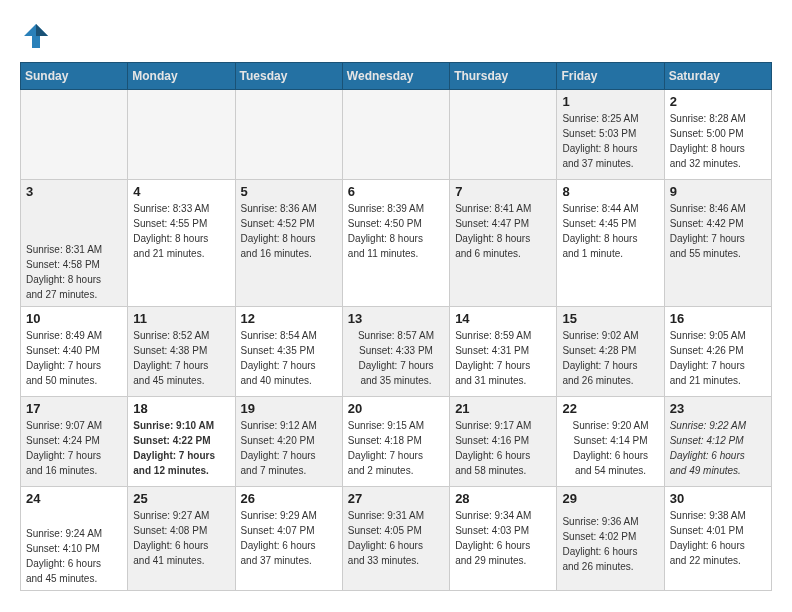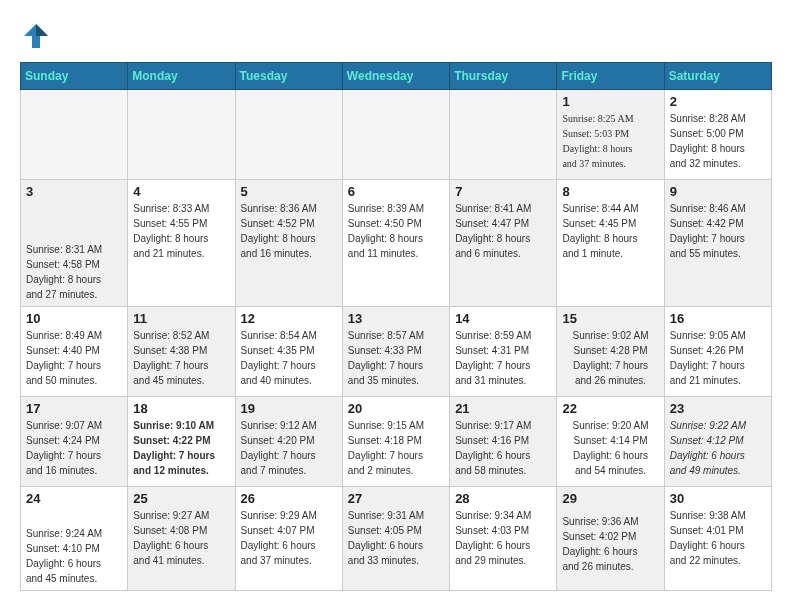--- a/index.html
+++ b/index.html
@@ -46,21 +46,21 @@
       font-size: 16px;
       color: #444;
     }
     table {
       width: 100%;
       border-collapse: collapse;
       table-layout: fixed;
     }
     th {
       background: #2471a3;
-      color: #5eead4;
+      color: #e5e5e5;
       font-size: 12px;
       font-weight: bold;
       padding: 6px 4px;
       text-align: left;
       border: 1px solid #1a5276;
     }
     td {
       border: 1px solid #ccc;
       vertical-align: top;
       padding: 4px 5px;
@@ -120,21 +120,21 @@
   </thead>
   <tbody id="calendar-body">
       <tr>
         <td class="empty"></td>
         <td class="empty"></td>
         <td class="empty"></td>
         <td class="empty"></td>
         <td class="empty"></td>
         <td class="shaded">
           <div class="day-num">1</div>
-          <div class="day-info" style="white-space: pre-line; font-family: Liberation Serif, serif;">Sunrise: 8:25 AM
+          <div class="day-info" style="white-space: pre-line;">Sunrise: 8:25 AM
 Sunset: 5:03 PM
 Daylight: 8 hours
 and 37 minutes.</div>
         </td>
         <td>
           <div class="day-num">2</div>
           <div class="day-info" style="white-space: pre-line;">Sunrise: 8:28 AM
 Sunset: 5:00 PM
 Daylight: 8 hours
 and 32 minutes.</div>
@@ -208,35 +208,35 @@
         </td>
         <td>
           <div class="day-num">12</div>
           <div class="day-info" style="white-space: pre-line;">Sunrise: 8:54 AM
 Sunset: 4:35 PM
 Daylight: 7 hours
 and 40 minutes.</div>
         </td>
         <td class="shaded">
           <div class="day-num">13</div>
-          <div class="day-info" style="white-space: pre-line;">Sunrise: 8:57 AM
+          <div class="day-info" style="white-space: pre-line; text-align: center;">Sunrise: 8:57 AM
 Sunset: 4:33 PM
 Daylight: 7 hours
 and 35 minutes.</div>
         </td>
         <td>
           <div class="day-num">14</div>
           <div class="day-info" style="white-space: pre-line;">Sunrise: 8:59 AM
 Sunset: 4:31 PM
 Daylight: 7 hours
 and 31 minutes.</div>
         </td>
         <td class="shaded">
           <div class="day-num">15</div>
-          <div class="day-info" style="white-space: pre-line; text-align: center;">Sunrise: 9:02 AM
+          <div class="day-info" style="white-space: pre-line;">Sunrise: 9:02 AM
 Sunset: 4:28 PM
 Daylight: 7 hours
 and 26 minutes.</div>
         </td>
         <td>
           <div class="day-num">16</div>
           <div class="day-info" style="white-space: pre-line;">Sunrise: 9:05 AM
 Sunset: 4:26 PM
 Daylight: 7 hours
 and 21 minutes.</div>

